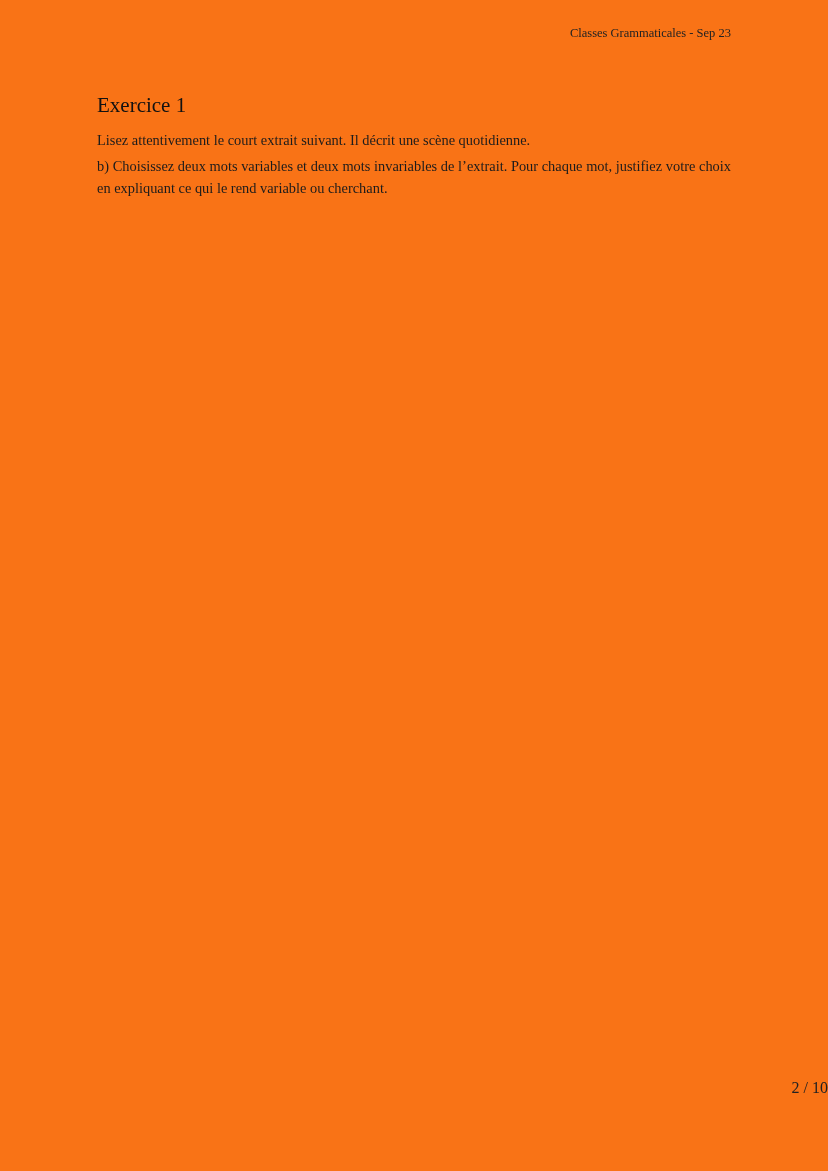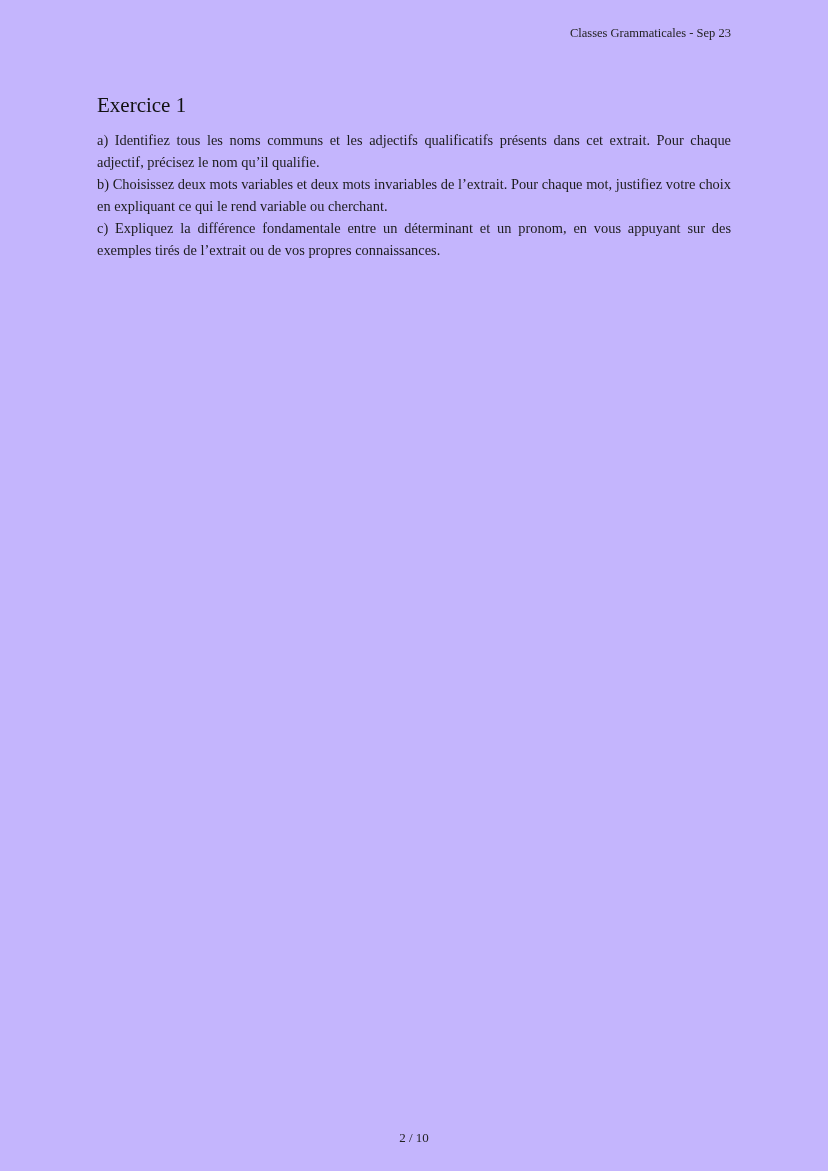--- a/index.html
+++ b/index.html
@@ -4,21 +4,21 @@
 <style>
   html, body {
     margin: 0;
     padding: 0;
     background: #ffffff;
   }
   .page {
     position: relative;
     width: 828px;
     height: 1171px;
-    background: #c4b5fd;
+    background: #f97316;
     font-family: "Liberation Serif", serif;
     color: #1c1c1c;
     overflow: hidden;
   }
   .header {
     position: absolute;
     top: 26px;
     left: 97px;
     right: 97px;
     text-align: right;
@@ -47,47 +47,46 @@
   }
   .justify {
     text-align: justify;
     text-justify: inter-word;
   }
   .questions {
     margin-top: 4px;
   }
   .footer {
     position: absolute;
-    top: 1130px;
+    top: 1080px;
     left: 0;
     right: 0;
-    text-align: center;
-    font-size: 13px;
+    text-align: right;
+    font-size: 16px;
     line-height: 16px;
     color: #222222;
   }
 </style>
 </head>
 <body>
 
 <div class="page">
 
   <div class="header">
     <span>Classes Grammaticales - Sep 23</span>
   </div>
 
   <div class="main">
     <h1 class="exercise-title">Exercice 1</h1>
 
+    <p class="para">Lisez attentivement le court extrait suivant. Il décrit une scène quotidienne.</p>
 
 
     <div class="questions">
-      <p class="para justify">a) Identifiez tous les noms communs et les adjectifs qualificatifs présents dans cet extrait. Pour chaque adjectif, précisez le nom qu’il qualifie.</p>
       <p class="para justify">b) Choisissez deux mots variables et deux mots invariables de l’extrait. Pour chaque mot, justifiez votre choix en expliquant ce qui le rend variable ou cherchant.</p>
-      <p class="para justify">c) Expliquez la différence fondamentale entre un déterminant et un pronom, en vous appuyant sur des exemples tirés de l’extrait ou de vos propres connaissances.</p>
     </div>
   </div>
 
   <div class="footer">
     <span>2 / 10</span>
   </div>
 
 </div>
 
 </body></html>

